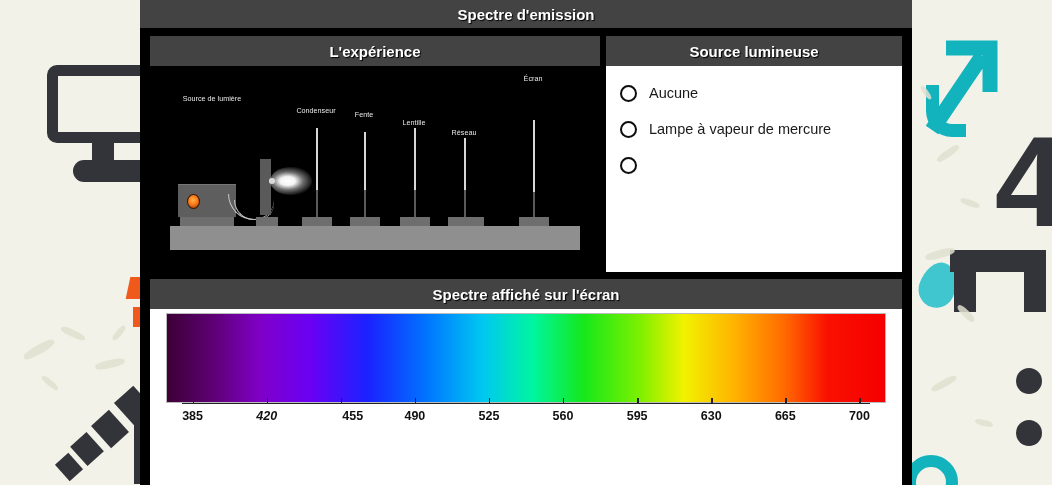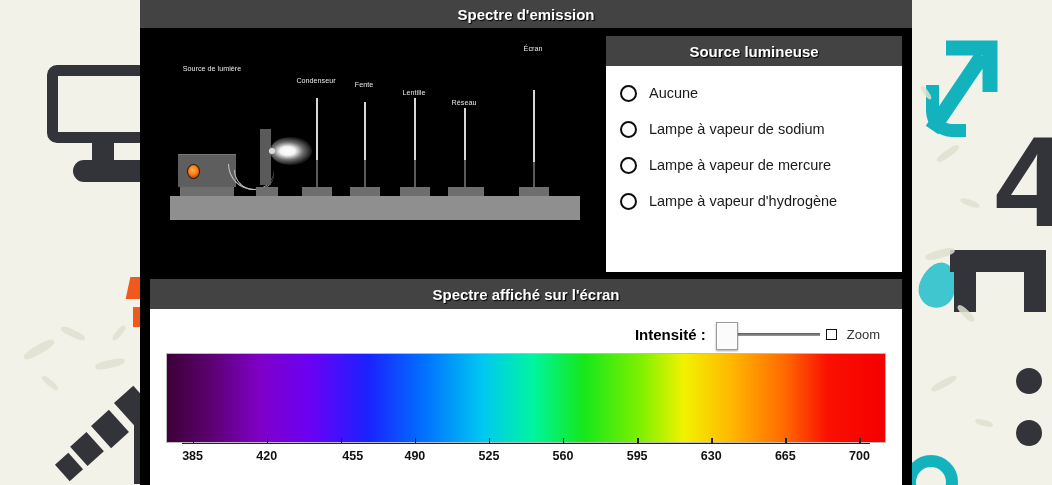--- a/index.html
+++ b/index.html
@@ -256,20 +256,23 @@
 
 <div id="app">
 
   <div class="titlebar">
     <span class="title">Spectre d'emission</span>
   </div>
 
   <div class="top-row">
 
     <div class="panel exp-panel">
+      <div class="panel-header">
+        <span class="ph-text">L'expérience</span>
+      </div>
       <div class="exp-canvas">
         <div class="bench"></div>
 
         <div class="psu">
           <div class="psu-knob"></div>
         </div>
         <div class="foot" style="left:30px;width:54px"></div>
         <div class="cable"></div>
         <div class="cable2"></div>
 
@@ -311,58 +314,44 @@
       <div class="panel-header">
         <span class="ph-text">Source lumineuse</span>
       </div>
       <div class="src-list">
         <div class="radio-row">
           <span class="radio"></span>
           <span class="radio-label">Aucune</span>
         </div>
         <div class="radio-row">
           <span class="radio"></span>
-          <span class="radio-label">Lampe à vapeur de sodium</span>
-        </div>
-        <div class="radio-row">
-          <span class="radio"></span>
           <span class="radio-label">Lampe à vapeur de mercure</span>
         </div>
         <div class="radio-row">
           <span class="radio"></span>
-          <span class="radio-label">Lampe à vapeur d'hydrogène</span>
         </div>
       </div>
     </div>
   </div>
 
   <div class="panel spec-panel">
     <div class="panel-header">
       <span class="ph-text">Spectre affiché sur l'écran</span>
     </div>
     <div class="spec-body">
 
-      <div class="spec-controls">
-        <span class="intensity-label">Intensité :</span>
-        <span class="slider">
-          <span class="slider-track"></span>
-          <span class="slider-handle"></span>
-        </span>
-        <span class="zoom-box"></span>
-        <span class="zoom-text">Zoom</span>
-      </div>
 
       <div class="spectrum-wrap">
         <div class="spectrum" id="spectrum-band" style="background: linear-gradient(90deg, rgb(61, 0, 54) 0%, rgb(92, 0, 112) 6%, rgb(128, 0, 200) 13%, rgb(106, 0, 244) 20%, rgb(26, 34, 255) 28%, rgb(0, 115, 255) 36%, rgb(0, 200, 240) 44%, rgb(0, 245, 160) 51%, rgb(21, 232, 27) 58%, rgb(127, 240, 0) 66%, rgb(242, 242, 0) 72%, rgb(255, 179, 0) 79%, rgb(255, 106, 0) 86%, rgb(250, 16, 0) 92%, rgb(245, 0, 0) 100%);"></div>
         <div class="axis" id="spectrum-axis">
           <div class="axis-line"></div>
         <div class="tick" style="left: 1.53846%;"></div>
             <div class="tick-label" style="left: 1.53846%;">385</div>
             <div class="tick" style="left: 12.3077%;"></div>
-            <div class="tick-label" style="left: 12.3077%;">420</div>
+            <div class="tick-label" style="left: 12.3077%; font-style: italic;">420</div>
             <div class="tick" style="left: 23.0769%;"></div>
             <div class="tick-label" style="left: 23.0769%; margin-left: 12px;">455</div>
             <div class="tick" style="left: 33.8462%;"></div>
             <div class="tick-label" style="left: 33.8462%;">490</div>
             <div class="tick" style="left: 44.6154%;"></div>
             <div class="tick-label" style="left: 44.6154%;">525</div>
             <div class="tick" style="left: 55.3846%;"></div>
             <div class="tick-label" style="left: 55.3846%;">560</div>
             <div class="tick" style="left: 66.1538%;"></div>
             <div class="tick-label" style="left: 66.1538%;">595</div>

